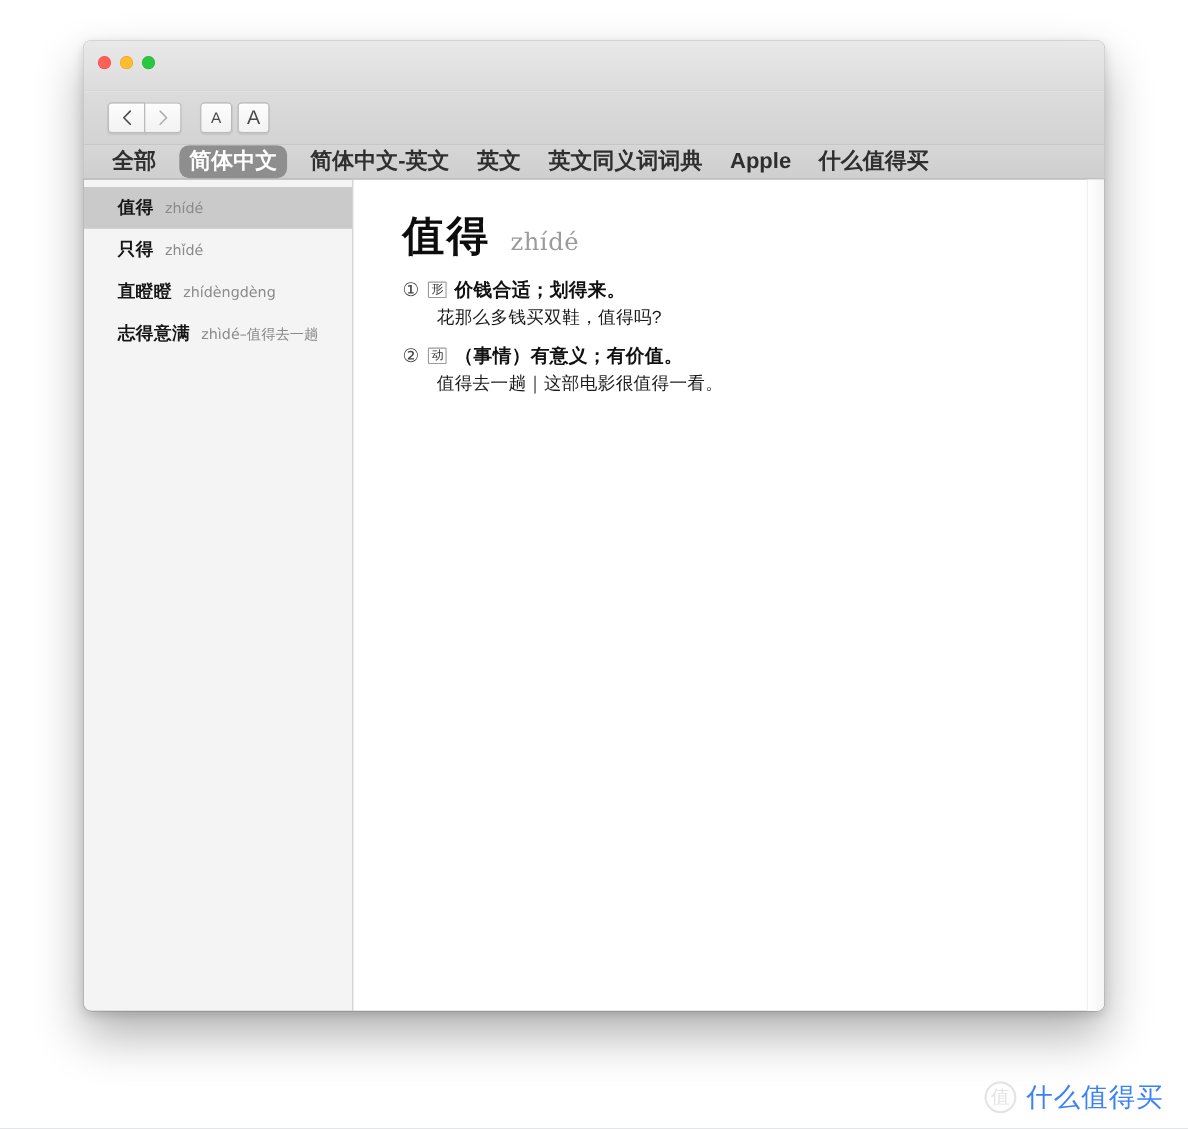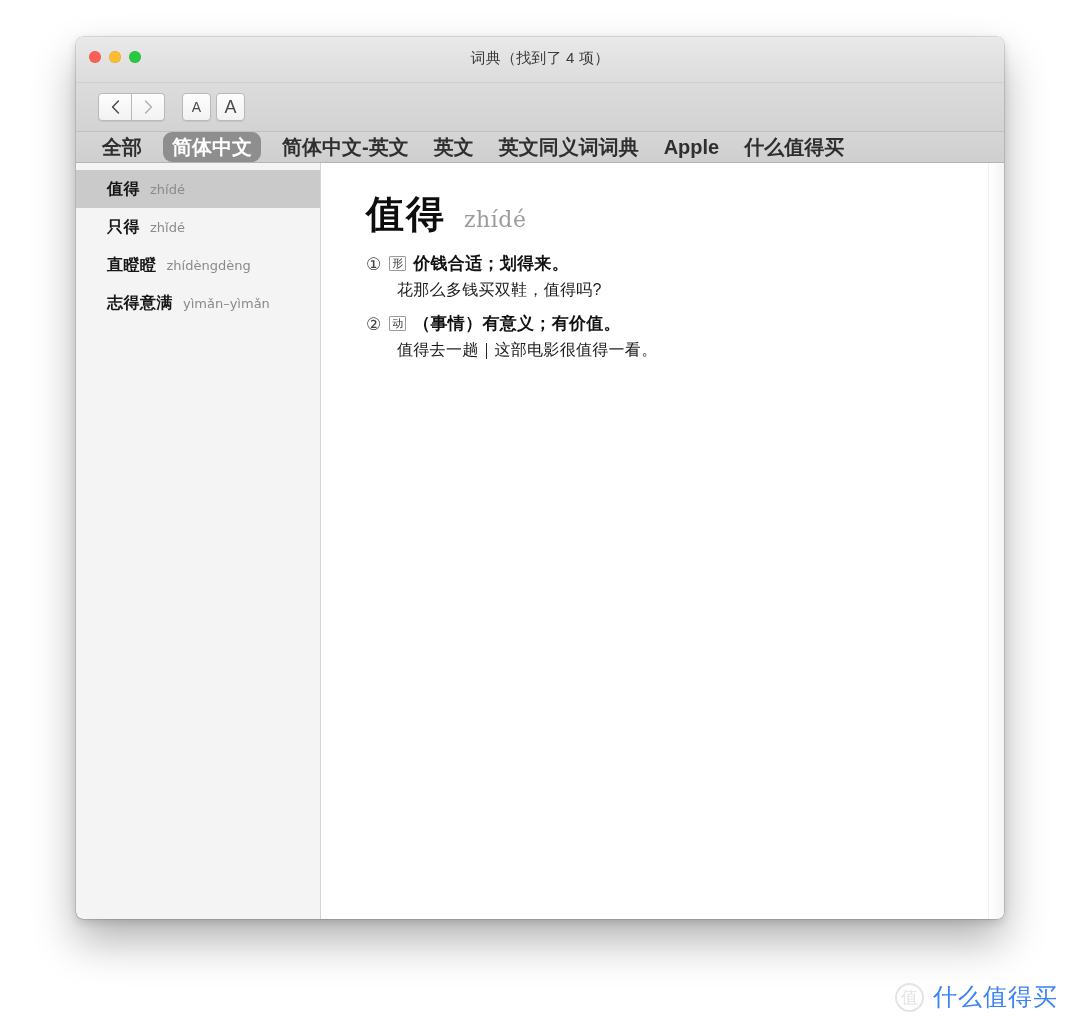--- a/index.html
+++ b/index.html
@@ -321,21 +321,20 @@
 <div class="page">
 
   <div class="window">
 
     <div class="titlebar">
       <div class="traffic">
         <div class="light red"></div>
         <div class="light yellow"></div>
         <div class="light green"></div>
       </div>
-      <div class="window-title">词典（找到了 4 项）</div>
     </div>
 
     <div class="toolbar">
 
       <div class="seg-group">
         <div class="seg-btn">
           <span>
             <svg width="9" height="14" viewBox="0 0 9 14">
               <path d="M7.4 1 L1.6 7 L7.4 13" fill="none" stroke="#4a4a4a" stroke-width="1.5" stroke-linecap="round" stroke-linejoin="round"></path>
             </svg>
@@ -377,21 +376,21 @@
         <div class="side-item">
           <span class="side-word">只得</span>
           <span class="side-pinyin">zhǐdé</span>
         </div>
         <div class="side-item">
           <span class="side-word">直瞪瞪</span>
           <span class="side-pinyin">zhídèngdèng</span>
         </div>
         <div class="side-item">
           <span class="side-word">志得意满</span>
-          <span class="side-pinyin">yìmǎn–yìmǎn</span>
+          <span class="side-pinyin">zhìdé–值得去一趟</span>
         </div>
       </div>
 
       <div class="content">
 
         <div class="headword-row">
           <span class="headword">值得</span>
           <span class="headword-pinyin">zhídé</span>
         </div>
 

